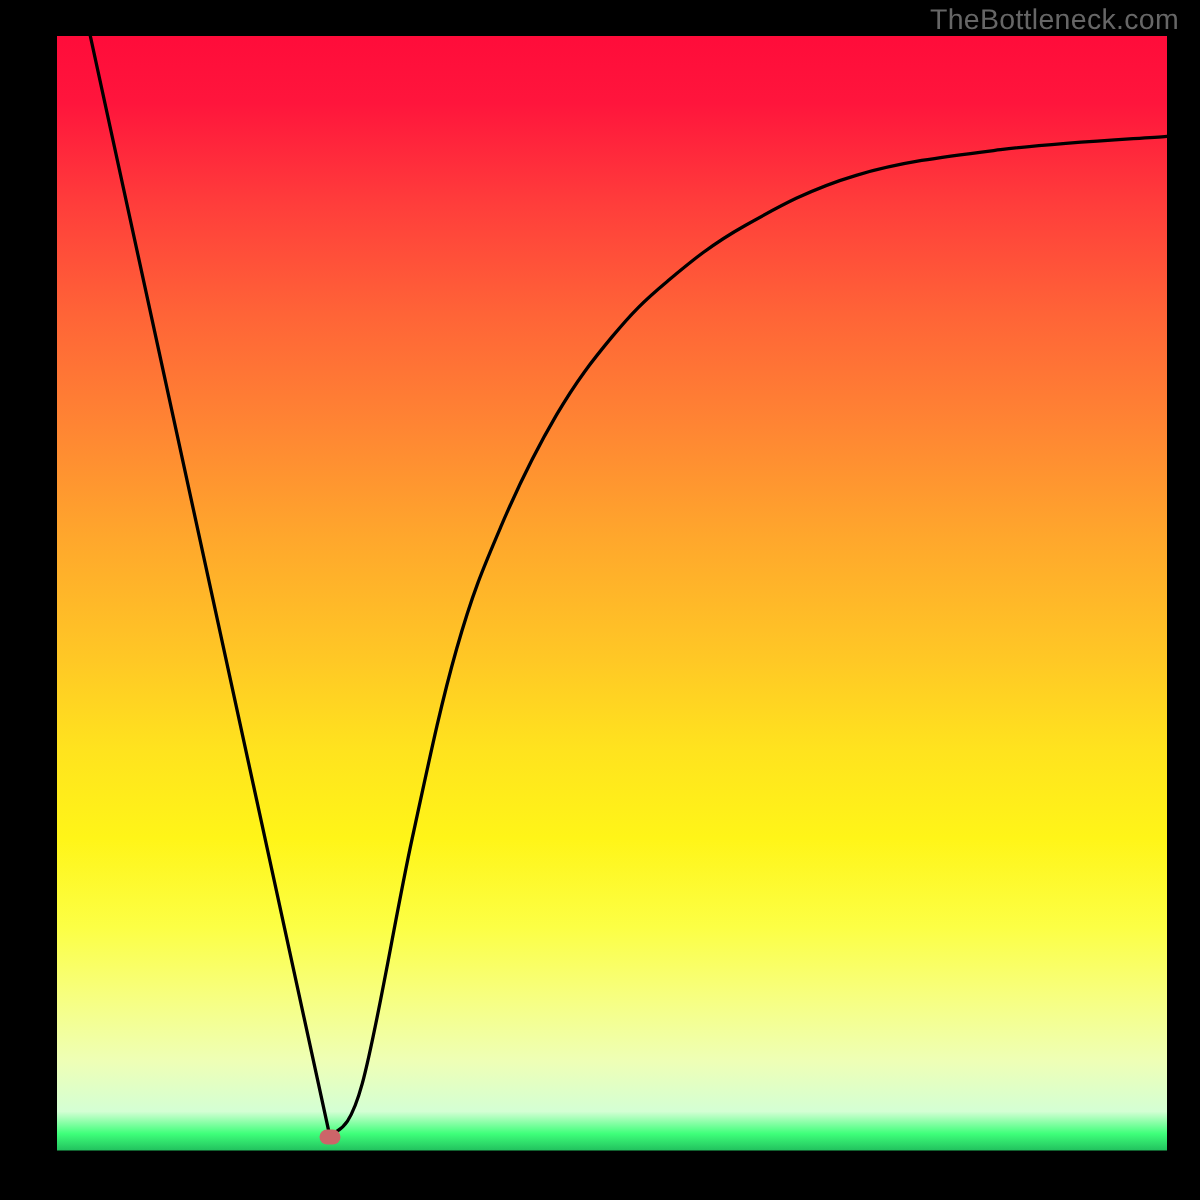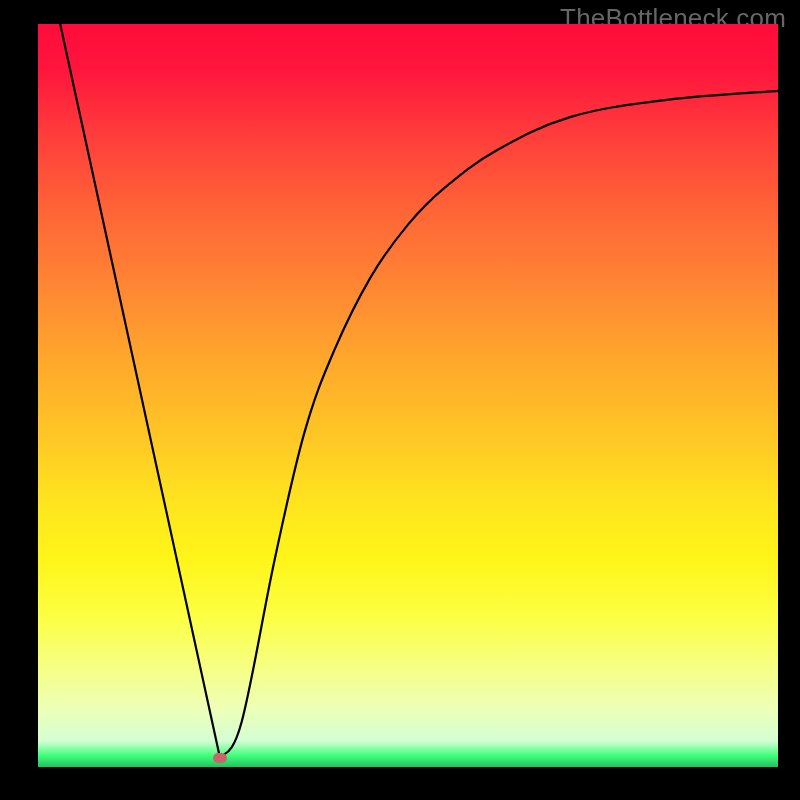--- a/index.html
+++ b/index.html
@@ -40,21 +40,21 @@
     left: 0;
     top: 0;
     width: 740px;
     height: 743px;
   }
   .watermark {
     position: absolute;
     right: 14px;
     top: 3px;
     color: #666666;
-    font-size: 26px;
+    font-size: 19px;
     font-weight: 400;
     letter-spacing: 0.2px;
   }
   .marker {
     position: absolute;
     width: 14px;
     height: 10px;
     border-radius: 6px;
     background: #cc6569;
     transform: translate(-50%, -50%);

